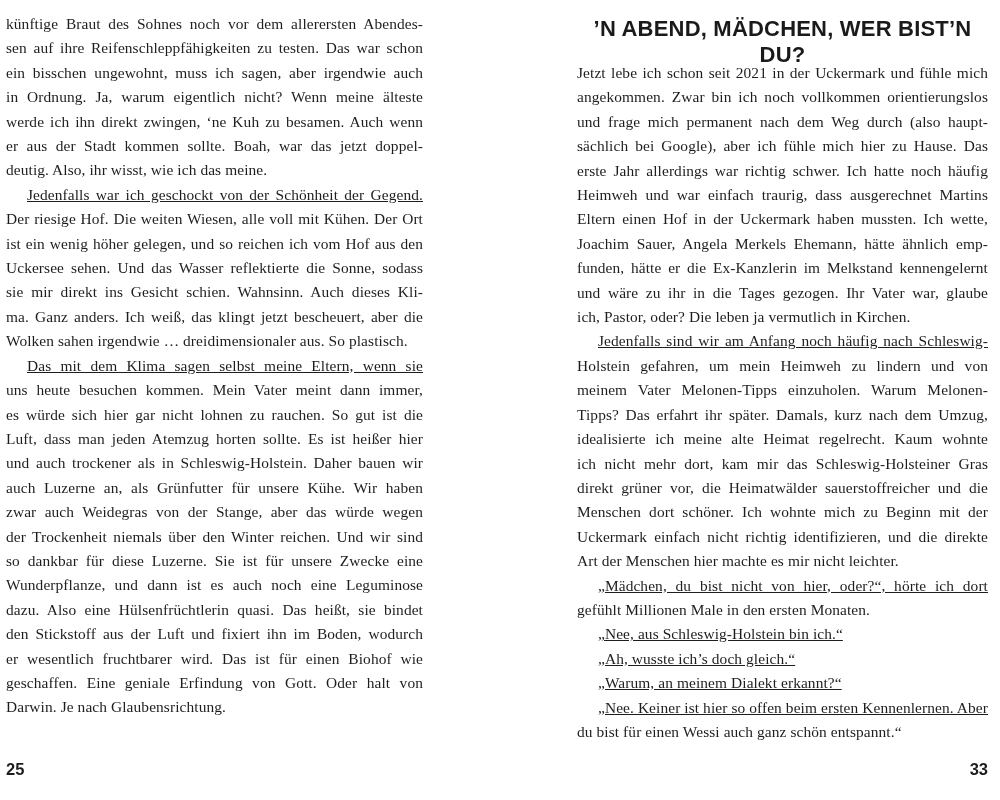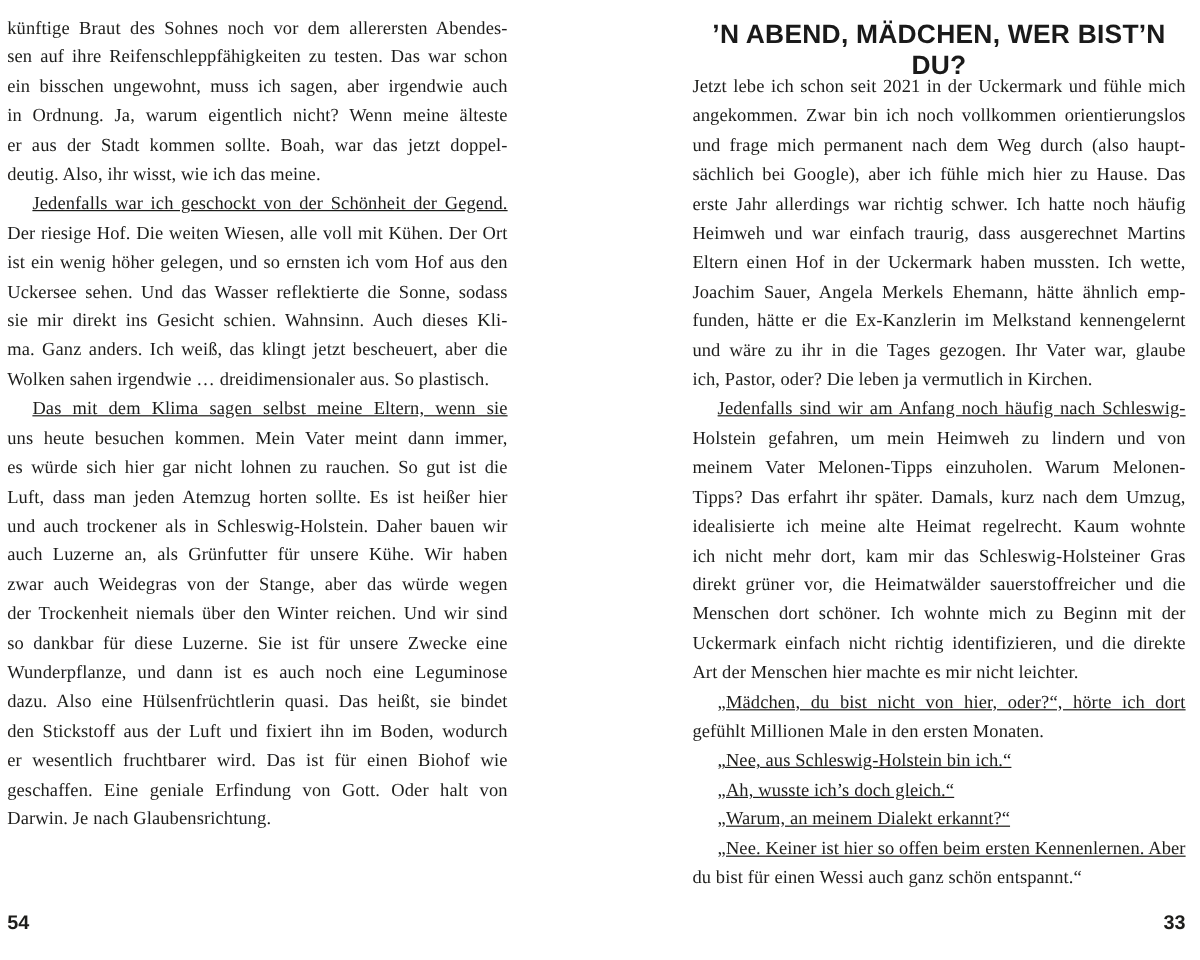--- a/index.html
+++ b/index.html
@@ -99,27 +99,28 @@
 
 <div class="spread">
 
   <section class="page page-left">
     <div class="text-block">
         <p class="para">
           <span class="line">künftige Braut des Sohnes noch vor dem allerersten Abendes-</span>
           <span class="line">sen auf ihre Reifenschleppfähigkeiten zu testen. Das war schon</span>
           <span class="line">ein bisschen ungewohnt, muss ich sagen, aber irgendwie auch</span>
           <span class="line">in Ordnung. Ja, warum eigentlich nicht? Wenn meine älteste</span>
+          <span class="line">werde ich ihn direkt zwingen, ‘ne Kuh zu besamen. Auch wenn</span>
           <span class="line">er aus der Stadt kommen sollte. Boah, war das jetzt doppel-</span>
           <span class="line last">deutig. Also, ihr wisst, wie ich das meine.</span>
         </p>
         <p class="para indent">
           <span class="line">Jedenfalls war ich geschockt von der Schönheit der Gegend.</span>
           <span class="line">Der riesige Hof. Die weiten Wiesen, alle voll mit Kühen. Der Ort</span>
-          <span class="line">ist ein wenig höher gelegen, und so ernsten ich vom Hof aus den</span>
+          <span class="line">ist ein wenig höher gelegen, und so reichen ich vom Hof aus den</span>
           <span class="line">Uckersee sehen. Und das Wasser reflektierte die Sonne, sodass</span>
           <span class="line">sie mir direkt ins Gesicht schien. Wahnsinn. Auch dieses Kli-</span>
           <span class="line">ma. Ganz anders. Ich weiß, das klingt jetzt bescheuert, aber die</span>
           <span class="line last">Wolken sahen irgendwie … dreidimensionaler aus. So plastisch.</span>
         </p>
         <p class="para indent">
           <span class="line">Das mit dem Klima sagen selbst meine Eltern, wenn sie</span>
           <span class="line">uns heute besuchen kommen. Mein Vater meint dann immer,</span>
           <span class="line">es würde sich hier gar nicht lohnen zu rauchen. So gut ist die</span>
           <span class="line">Luft, dass man jeden Atemzug horten sollte. Es ist heißer hier</span>
@@ -129,21 +130,21 @@
           <span class="line">der Trockenheit niemals über den Winter reichen. Und wir sind</span>
           <span class="line">so dankbar für diese Luzerne. Sie ist für unsere Zwecke eine</span>
           <span class="line">Wunderpflanze, und dann ist es auch noch eine Leguminose</span>
           <span class="line">dazu. Also eine Hülsenfrüchtlerin quasi. Das heißt, sie bindet</span>
           <span class="line">den Stickstoff aus der Luft und fixiert ihn im Boden, wodurch</span>
           <span class="line">er wesentlich fruchtbarer wird. Das ist für einen Biohof wie</span>
           <span class="line">geschaffen. Eine geniale Erfindung von Gott. Oder halt von</span>
           <span class="line last">Darwin. Je nach Glaubensrichtung.</span>
         </p>
       </div>
-    <div class="page-number">54</div>
+    <div class="page-number">25</div>
   </section>
 
   <section class="page page-right">
     <h1 class="chapter-heading">’N ABEND, MÄDCHEN, WER BIST’N DU?</h1>
     <div class="text-block">
         <p class="para">
           <span class="line">Jetzt lebe ich schon seit 2021 in der Uckermark und fühle mich</span>
           <span class="line">angekommen. Zwar bin ich noch vollkommen orientierungslos</span>
           <span class="line">und frage mich permanent nach dem Weg durch (also haupt-</span>
           <span class="line">sächlich bei Google), aber ich fühle mich hier zu Hause. Das</span>

